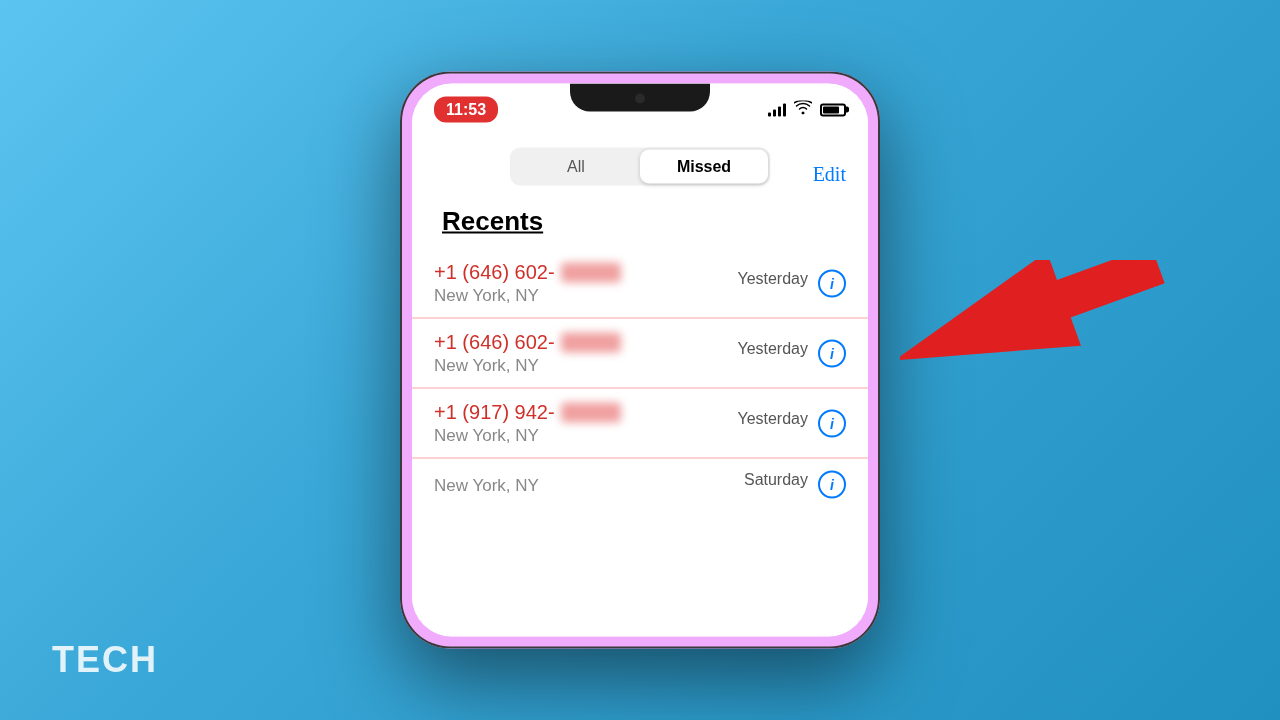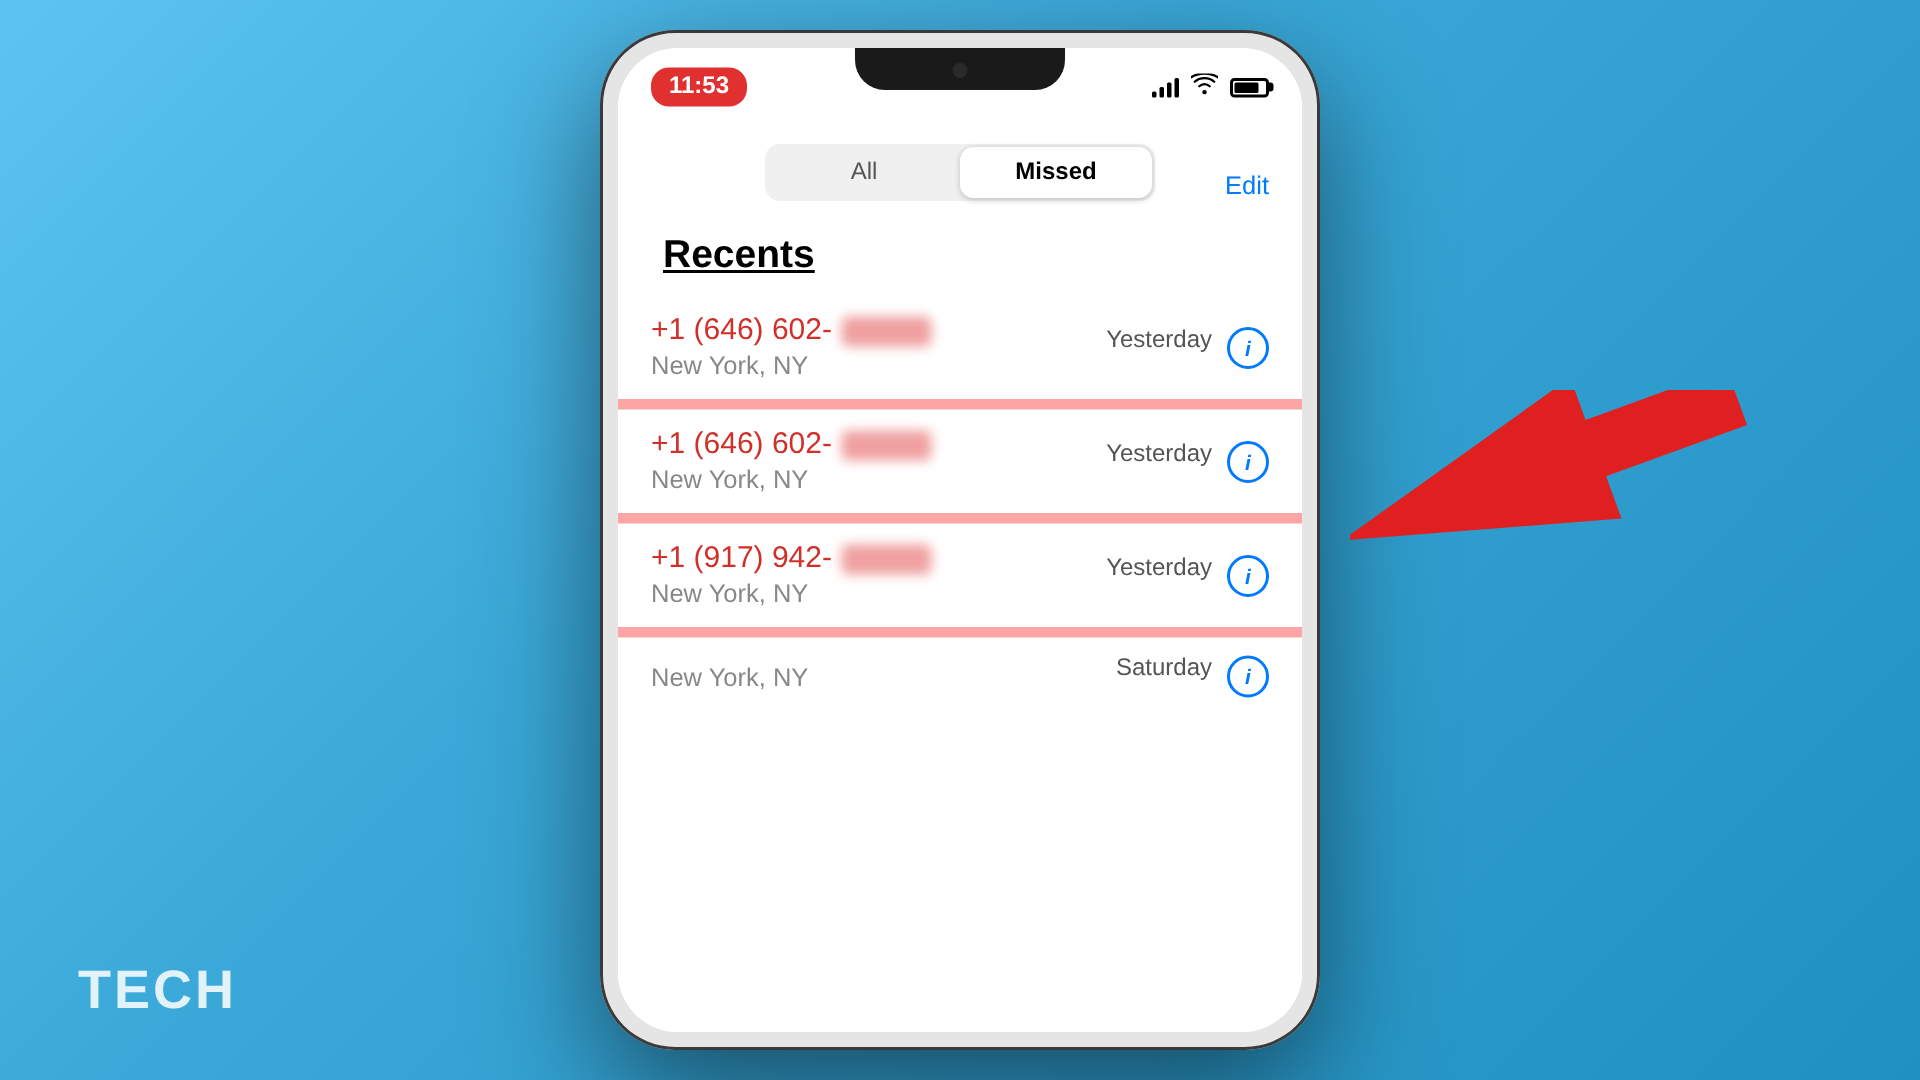--- a/index.html
+++ b/index.html
@@ -33,22 +33,22 @@
       text-align: center;
     }
 
     
     .phone-frame {
       position: absolute;
       left: 50%;
       top: 50%;
       transform: translate(-50%, -50%);
       width: 480px;
-      height: 680px;
-      background: #e5e5e5;
+      height: 577px;
+      background: #f0abfc;
       border-radius: 50px;
       box-shadow: 0 30px 80px rgba(0,0,0,0.5), inset 0 0 0 2px #3a3a3a;
       overflow: hidden;
     }
 
     .phone-inner {
       position: absolute;
       top: 12px;
       left: 12px;
       right: 12px;
@@ -197,43 +197,44 @@
     }
 
     .segment-btn.inactive {
       color: #555;
     }
 
     .edit-btn {
       position: absolute;
       right: 22px;
       color: #007aff;
-      font-size: 17px;
+      font-size: 20px;
       cursor: pointer;
+      font-family: Liberation Serif, serif;
     }
 
     
     .recents-heading {
       font-size: 26px;
       font-weight: 800;
       padding: 8px 30px 12px;
       color: #000;
       text-decoration: underline;
     }
 
     
     .call-list {
       padding: 0 0;
     }
 
     .call-item {
       display: flex;
       align-items: center;
       padding: 12px 22px;
-      border-bottom: 7px solid #fca5a5;
+      border-bottom: 1px solid #fca5a5;
       position: relative;
     }
 
     .call-info {
       flex: 1;
     }
 
     .call-number {
       font-size: 20px;
       font-weight: 500;

